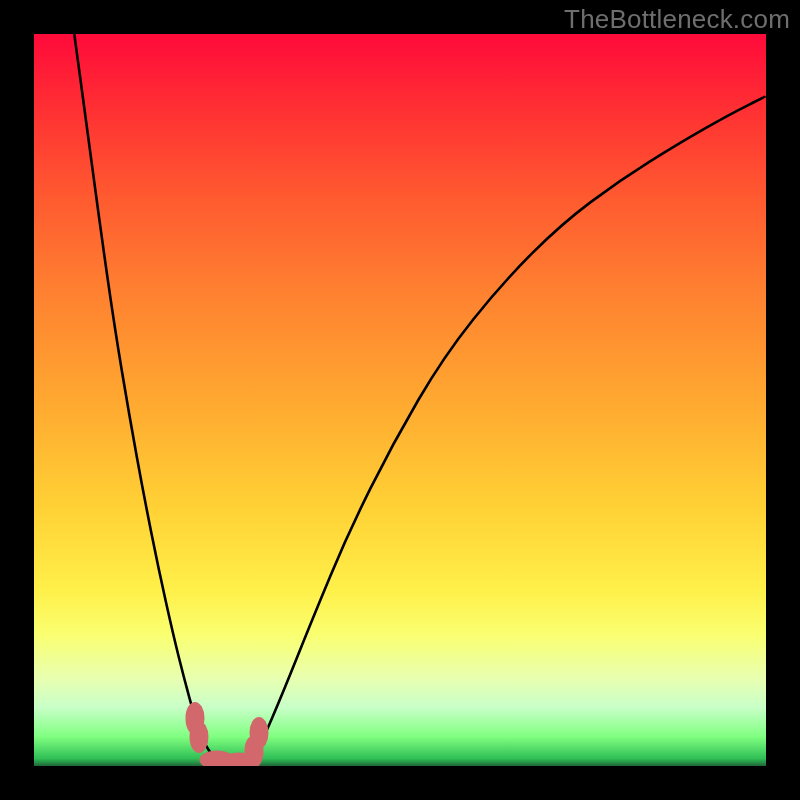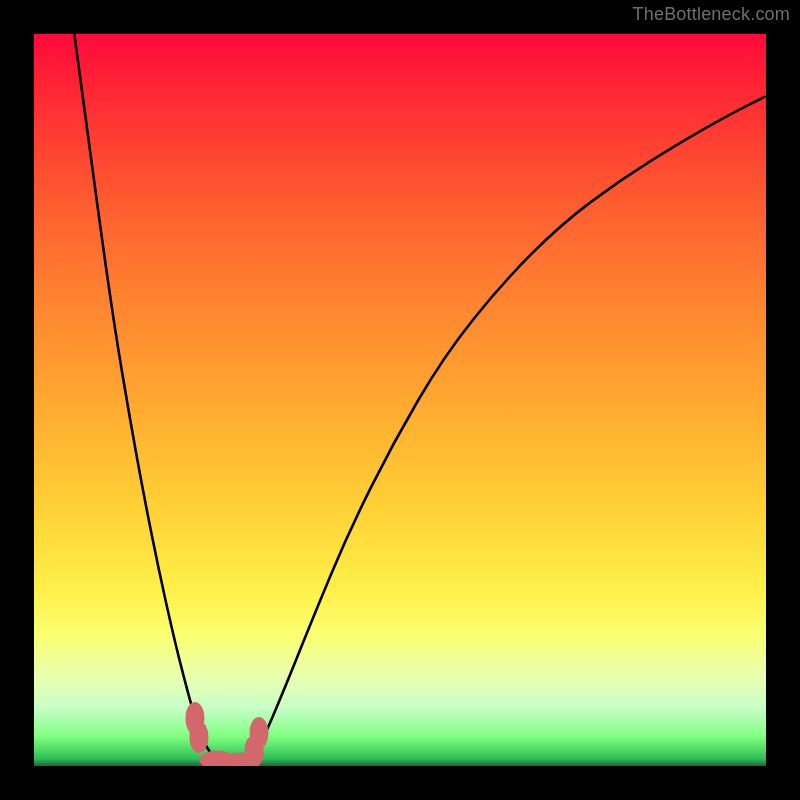--- a/index.html
+++ b/index.html
@@ -55,21 +55,21 @@
     position: absolute;
     background: #d2686c;
     border-radius: 50% / 50%;
     transform: translate(-50%, -50%);
   }
   .watermark {
     position: absolute;
     top: 4px;
     right: 10px;
     color: #6e6e6e;
-    font-size: 18px;
+    font-size: 26px;
     letter-spacing: 0.2px;
     font-weight: 500;
   }
 </style>
 </head>
 <body>
 
 <div class="frame">
   <div class="watermark">TheBottleneck.com</div>
   <div class="plot">

